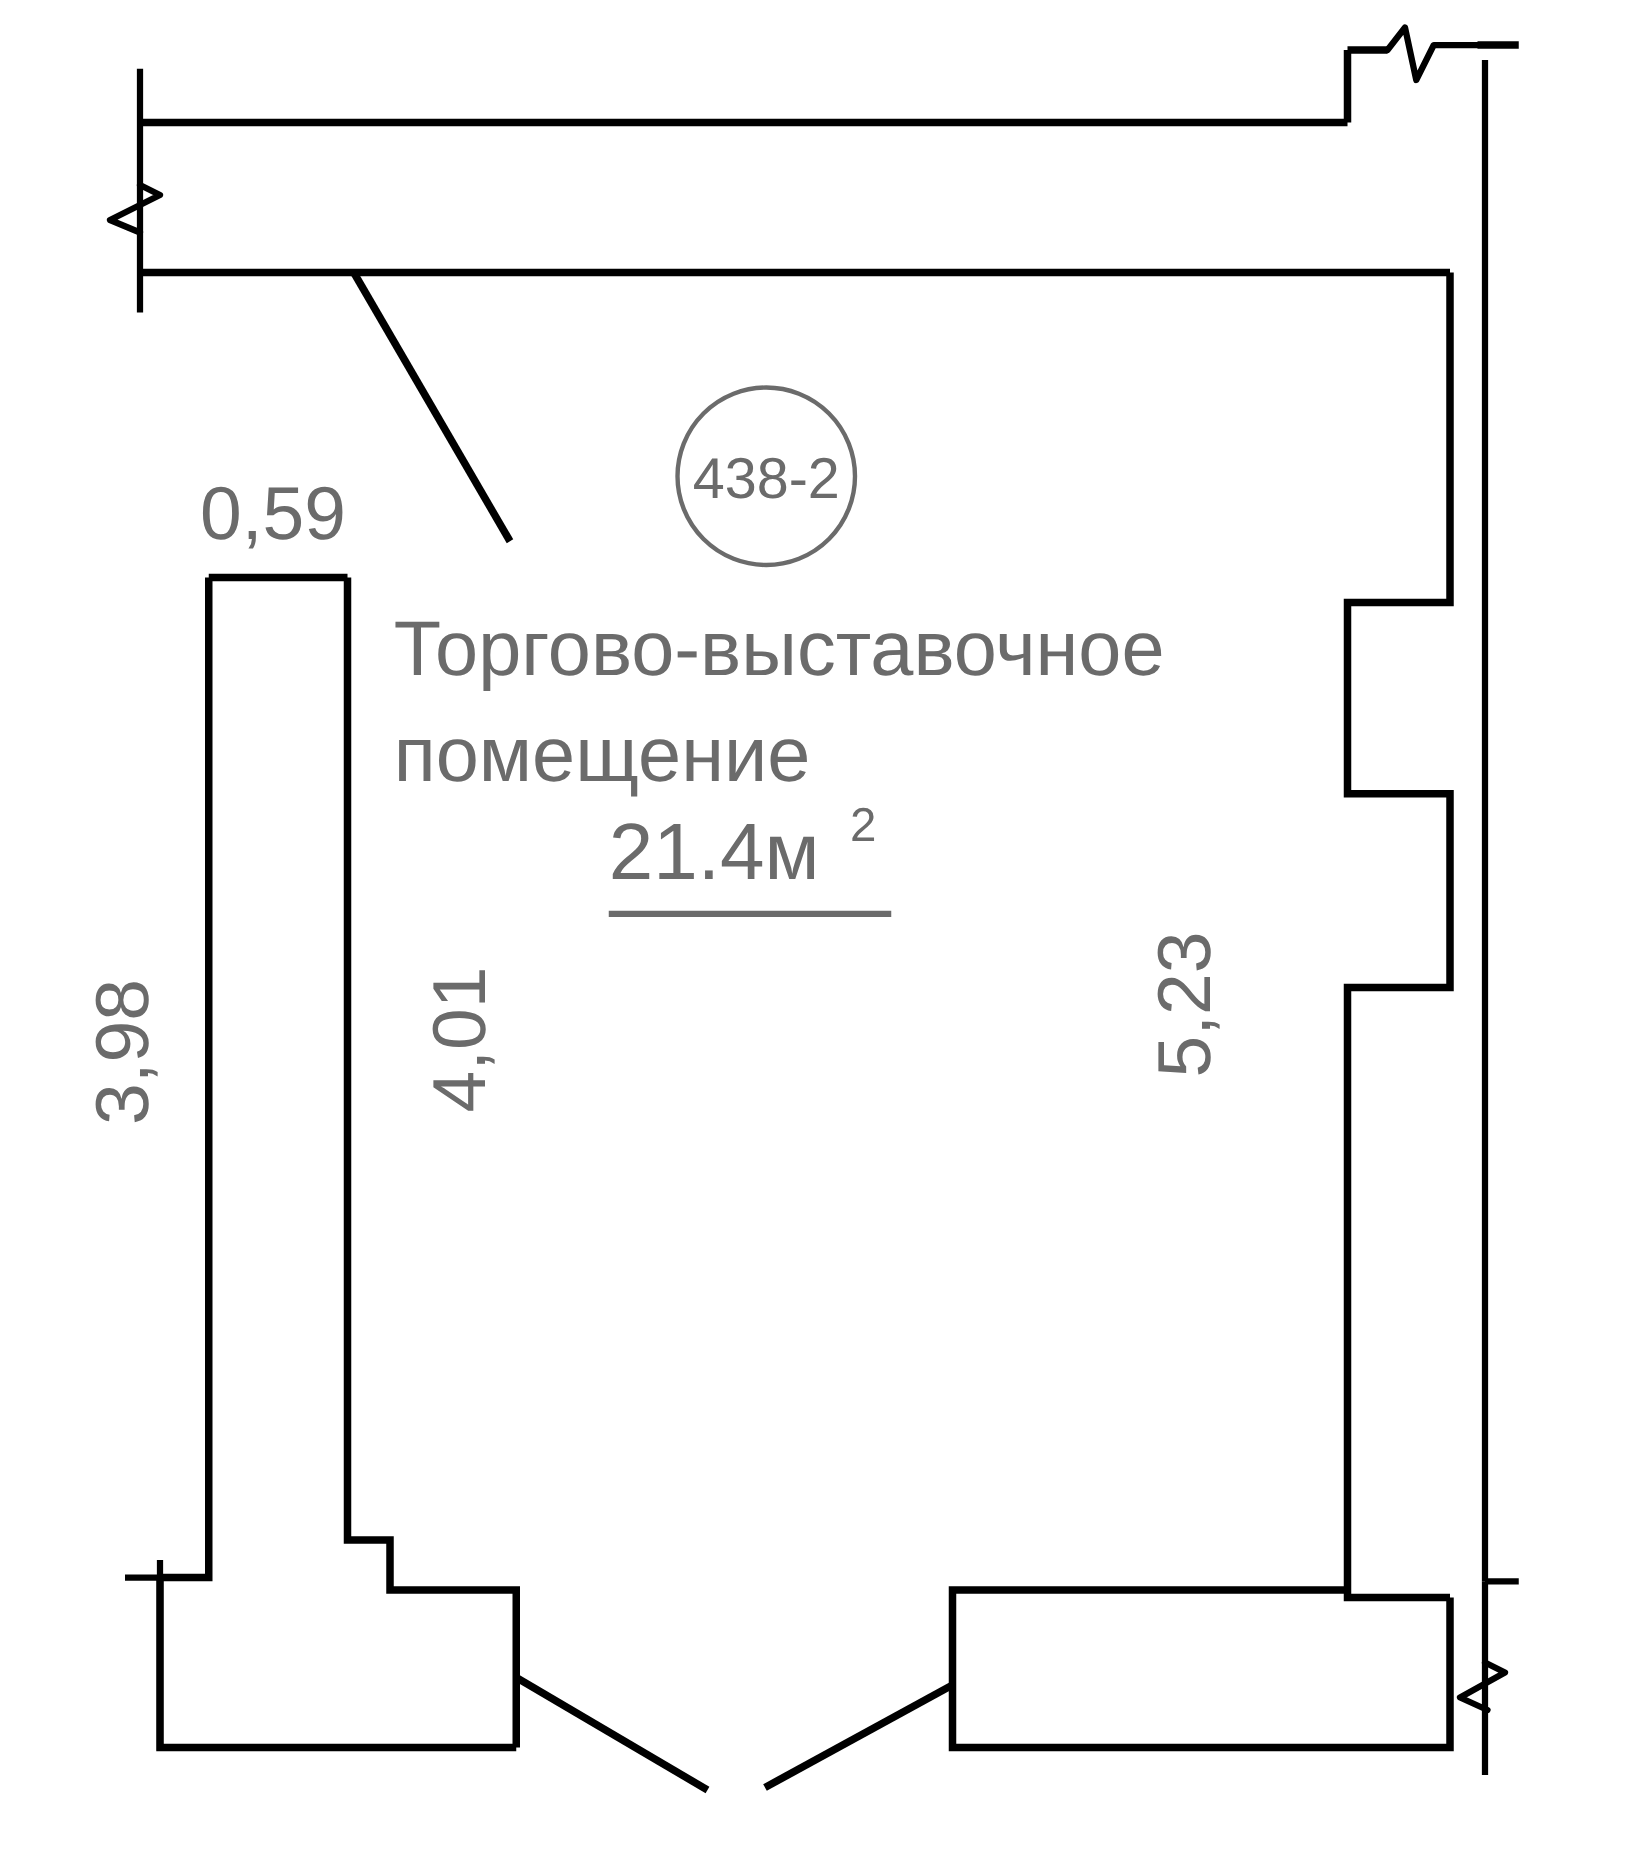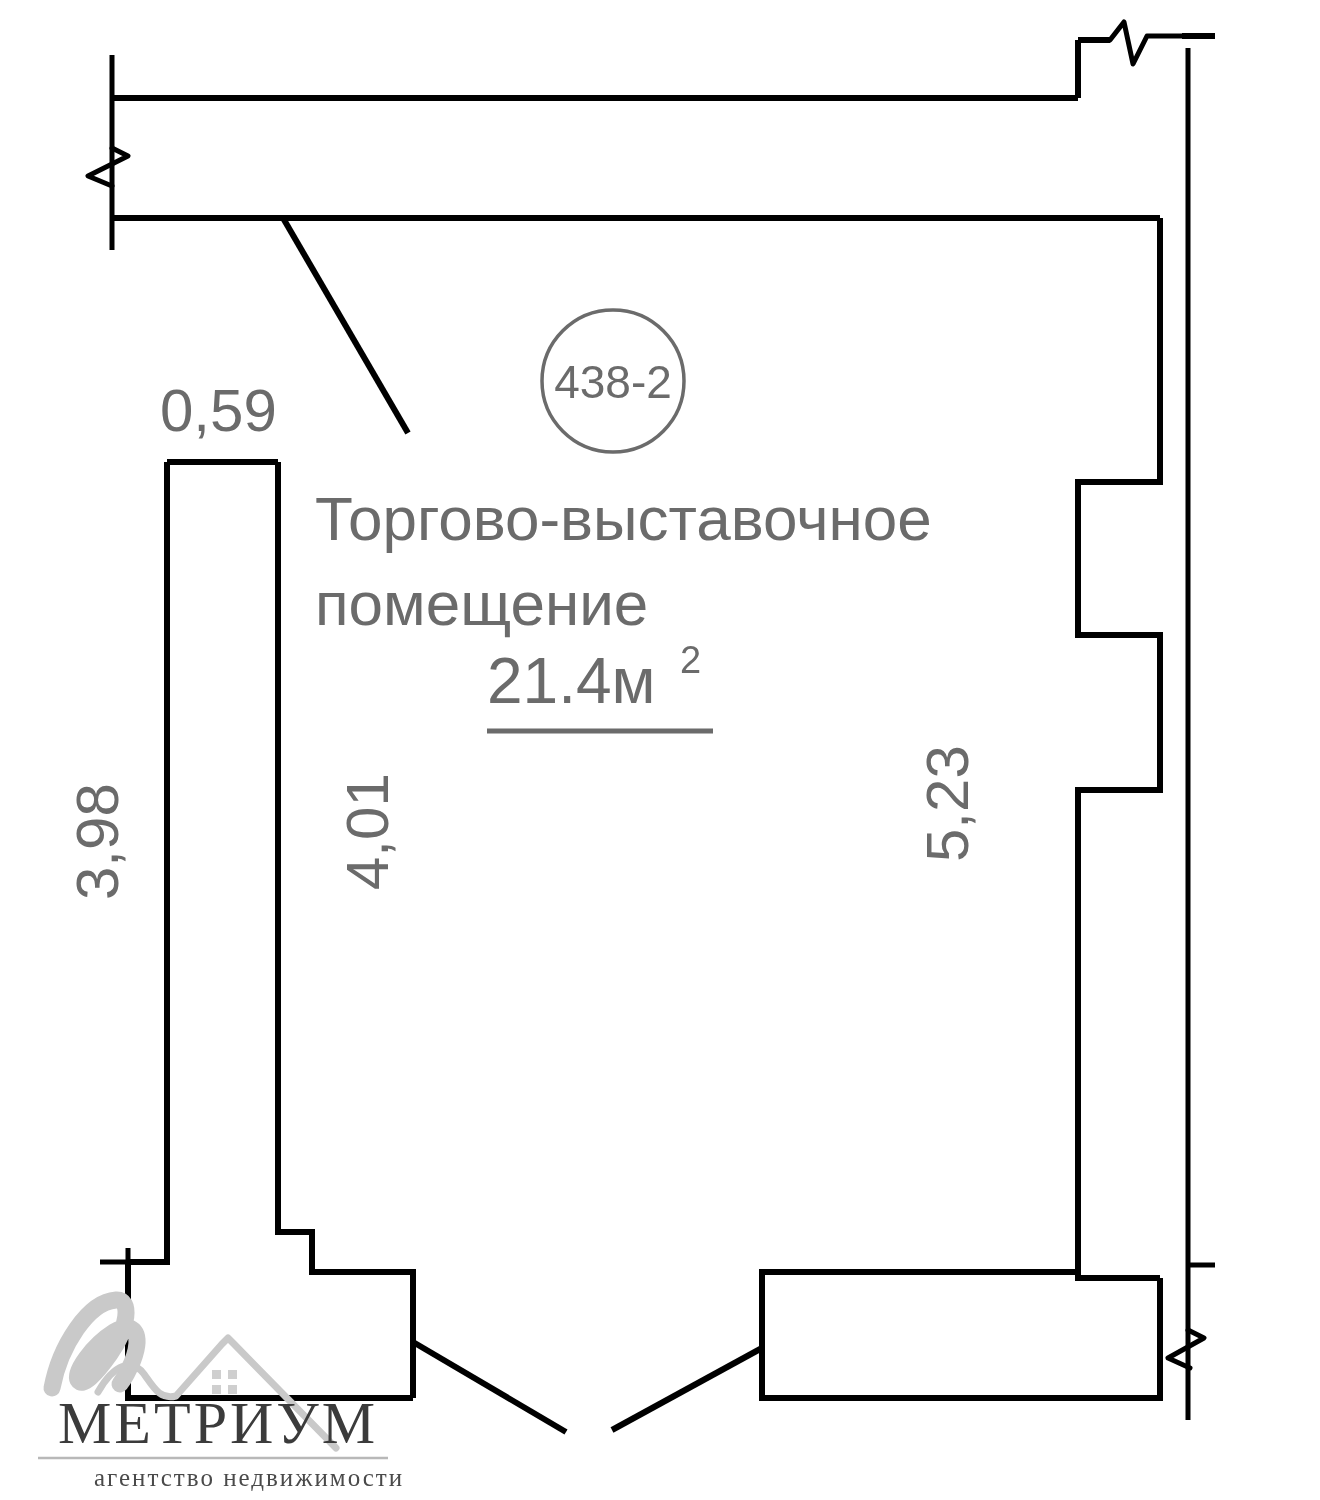--- a/index.html
+++ b/index.html
@@ -205,38 +205,14 @@
     <text class="txt dim-text" x="160" y="431">0,59</text>
 
     <text class="txt dim-text" x="0" y="0" transform="translate(118,900) rotate(-90)">3,98</text>
 
     <text class="txt dim-text" x="0" y="0" transform="translate(388,890) rotate(-90)">4,01</text>
 
     <text class="txt dim-text" x="0" y="0" transform="translate(968,862) rotate(-90)">5,23</text>
 
   </svg>
 
-  <div id="logo">
-    <svg viewBox="0 0 400 205" xmlns="http://www.w3.org/2000/svg">
-
-      <path class="logo-script" d="M 16 100 C 24 58, 52 14, 80 12 C 96 11, 92 40, 74 66
-               C 60 86, 46 100, 42 92
-               C 38 84, 56 58, 78 44
-               C 96 33, 104 44, 100 62
-               C 96 80, 84 96, 84 96"></path>
-
-      <path class="logo-house" d="M 62 104 C 78 76, 96 70, 108 86 C 118 100, 124 112, 140 108
-               L 186 56 L 192 50 L 198 56 L 300 160"></path>
-
-      <rect class="logo-win" x="176" y="82" width="9" height="9"></rect>
-      <rect class="logo-win" x="192" y="82" width="9" height="9"></rect>
-      <rect class="logo-win" x="176" y="97" width="9" height="9"></rect>
-      <rect class="logo-win" x="192" y="97" width="9" height="9"></rect>
-
-      <text class="logo-name" x="22" y="155">МЕТРИУМ</text>
-
-      <line class="logo-rule" x1="2" y1="170" x2="352" y2="170"></line>
-
-      <text class="logo-tag" x="58" y="198">агентство недвижимости</text>
-    </svg>
-  </div>
 
 </div>
 
 </body></html>

